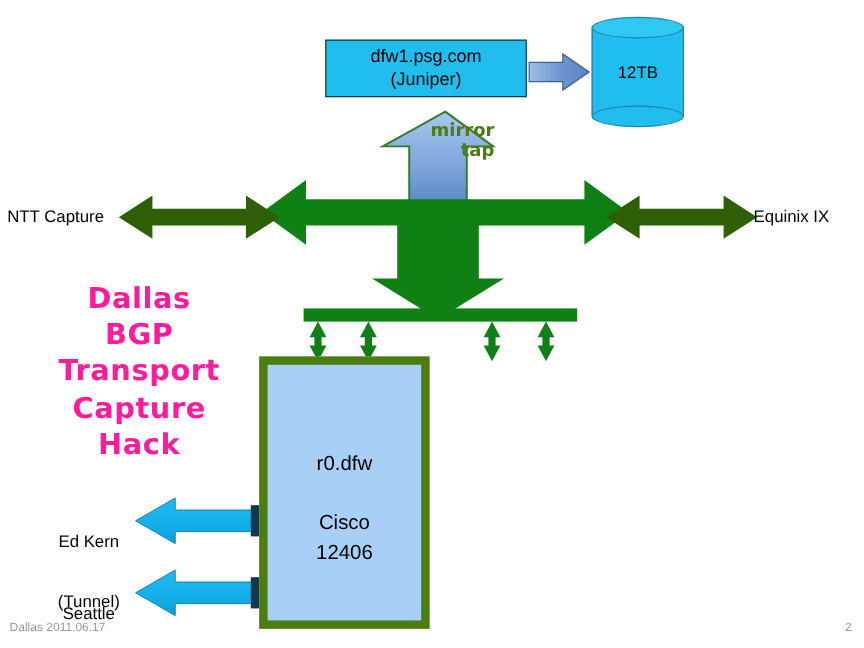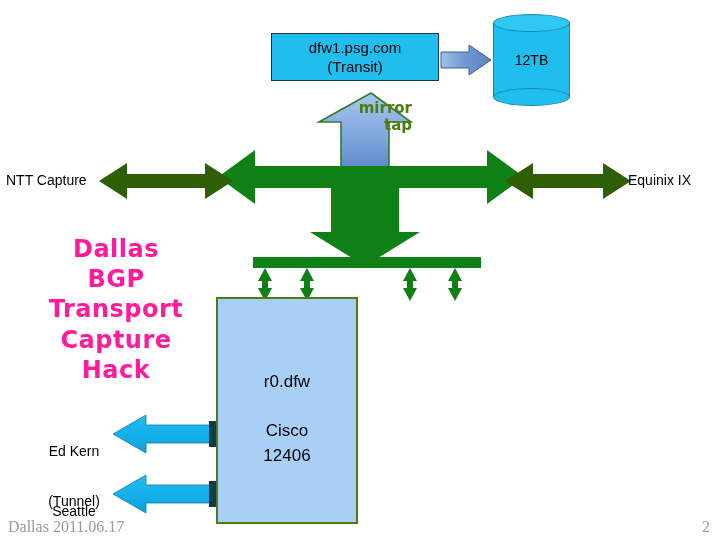--- a/index.html
+++ b/index.html
@@ -25,22 +25,22 @@
   }
   .pink {
     color: #FF1C9C;
     font-family: "DejaVu Sans", sans-serif;
     font-weight: bold;
     letter-spacing: .5px;
   }
   .footer-txt {
     position: absolute;
     color: #9a9a9a;
-    font-size: 16px;
-    font-family: Liberation Serif, serif;
+    font-size: 10px;
+    font-family: Liberation Sans, sans-serif;
   }
 
   
   .cyan-box {
     position: absolute;
     background: #1FBEEE;
     border: 1px solid #17374a;
     box-sizing: border-box;
     display: flex;
     flex-direction: column;
@@ -52,21 +52,21 @@
   }
   .blue-box {
     position: absolute;
     background: #A8CFF5;
     border: 1px solid #1f2a36;
     box-sizing: border-box;
   }
   .router-box {
     position: absolute;
     background: #A8CFF5;
-    border: 2px solid #4d7c0f;
+    border: 7px solid #4d7c0f;
     box-sizing: border-box;
     display: flex;
     flex-direction: column;
     align-items: center;
     color: #000;
     font-size: 17px;
     line-height: 1.35;
   }
   .router-box .r-name { margin-top: 72px; }
   .router-box .r-model { margin-top: 26px; text-align: center; }
@@ -196,21 +196,21 @@
       <rect x="209" y="421" width="7" height="26" fill="#123a4c"></rect>
     </g>
     <g>
       <path d="M113,494 L146,475 L146,485 L210,485 L210,503 L146,503 L146,513 Z" fill="url(#gradCyanArr)" stroke="#0b7fae" stroke-width="0.8"></path>
       <rect x="209" y="481" width="7" height="26" fill="#123a4c"></rect>
     </g>
   </svg>
 
   <div class="cyan-box" style="left:271px; top:33px; width:168px; height:48px;">
     <span>dfw1.psg.com</span>
-    <span>(Transit)</span>
+    <span>(Juniper)</span>
   </div>
 
   <div class="cyl" style="left:493px; top:14px; width:77px; height:92px;">
     <div class="body"></div>
     <div class="bottom"></div>
     <div class="top"></div>
     <div class="label">12TB</div>
   </div>
 
   <div class="mirror-label" style="left:330px; top:100px; width:82px;">

